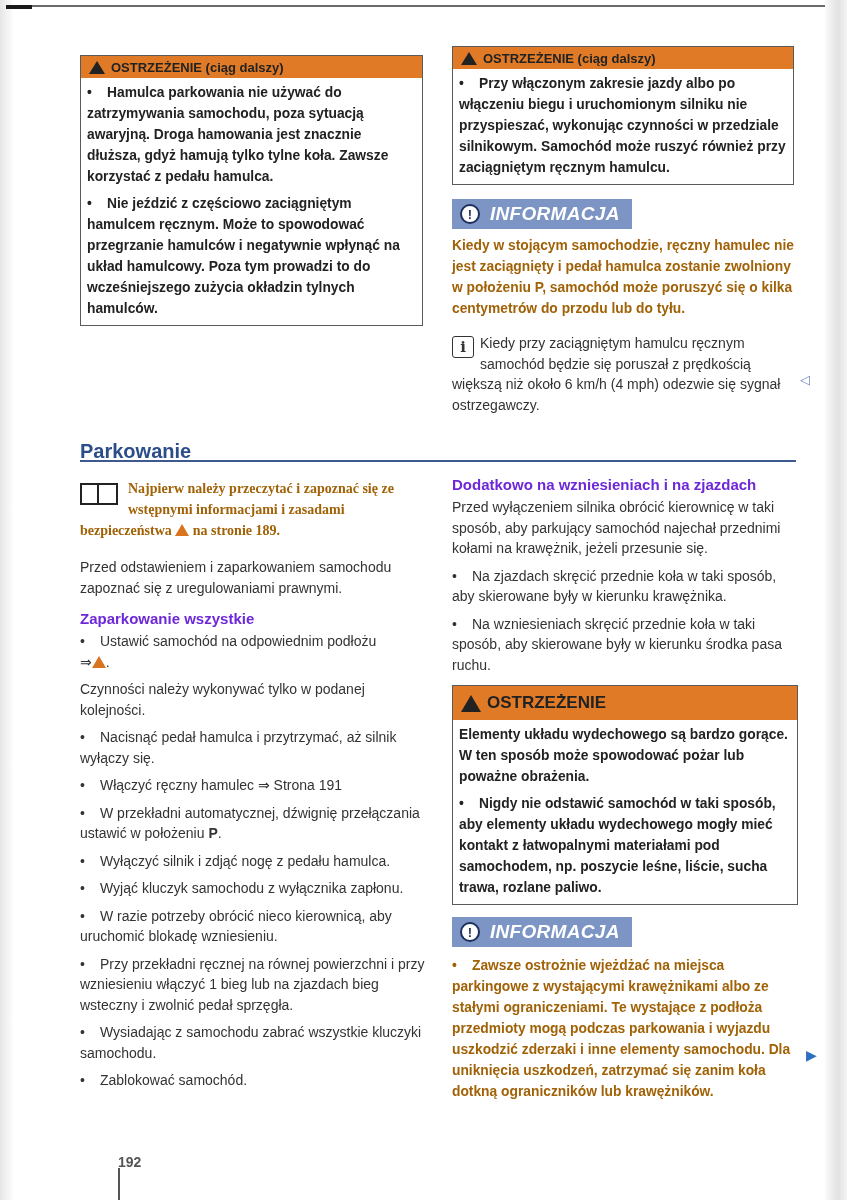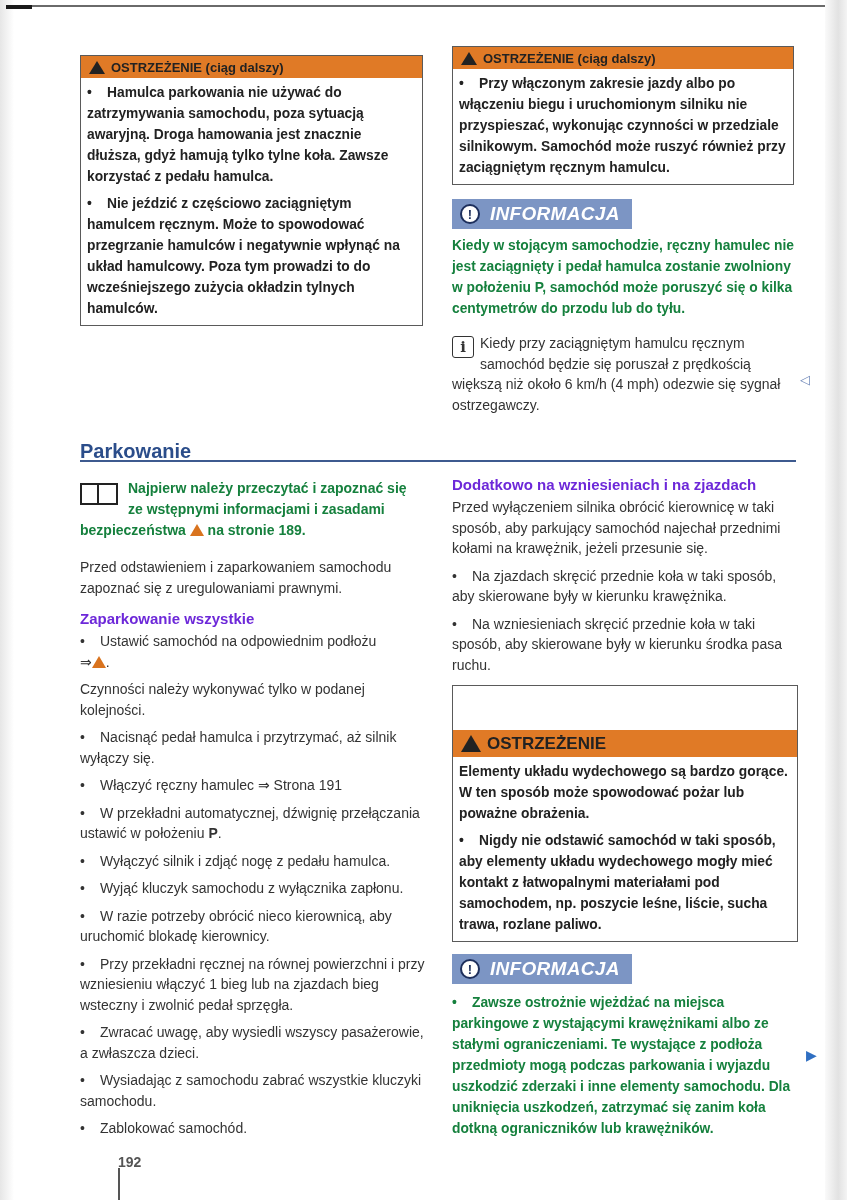--- a/index.html
+++ b/index.html
@@ -14,40 +14,40 @@
     background: linear-gradient(to right, #fafafa, #e2e2e2 60%, #f4f4f4); }
 
   .col { position: absolute; width: 345px; }
   .col-left { left: 80px; }
   .col-right { left: 452px; }
 
   
   .warn { border: 1.5px solid #5a5a5a; background: #fff; }
   .warn-head { background: #e07a26; color: #222; font-weight: bold; padding: 2px 8px;
     display: flex; align-items: center; gap: 6px; font-size: 13px; height: 22px; }
-  .warn-head.big { font-size: 17px; height: 27px; margin-top: 44px; }
+  .warn-head.big { font-size: 17px; height: 34px; }
   .warn-body { padding: 4px 6px 6px 6px; font-weight: bold; font-size: 13.8px; line-height: 21px; color: #222; }
   .warn-body p { margin-bottom: 6px; }
   .warn-body p:last-child { margin-bottom: 0; }
 
   .tri { width: 0; height: 0; border-left: 8px solid transparent; border-right: 8px solid transparent;
     border-bottom: 13px solid #222; position: relative; display: inline-block; }
   .tri.big { border-left-width: 10px; border-right-width: 10px; border-bottom-width: 17px; }
   .tri.orange { border-bottom-color: #d9731e; border-left-width: 7px; border-right-width: 7px; border-bottom-width: 12px; vertical-align: -1px; }
 
   .bullet { display: inline-block; width: 20px; text-indent: 0; }
   .bullet::before { content: "•"; }
 
   
   .info-head { display: inline-flex; align-items: center; gap: 10px; background: #7c95c4;
     color: #fff; font-style: italic; font-weight: bold; font-size: 19px; padding: 3px 12px 3px 8px; height: 30px; letter-spacing: 0.3px; }
   .info-circle { width: 20px; height: 20px; border-radius: 50%; border: 2.5px solid #1d2f5c; background: #fff;
     color: #1d2f5c; font-style: normal; font-size: 13px; font-weight: bold; display: flex; align-items: center; justify-content: center; }
 
-  .bold-text { font-weight: bold; font-size: 13.8px; line-height: 21px; color: #15803d; }
+  .bold-text { font-weight: bold; font-size: 13.8px; line-height: 21px; color: #a16207; }
   .reg-text { font-size: 14px; line-height: 20.5px; color: #333; }
   .reg-text p { margin-bottom: 7px; }
 
   .section-title { position: absolute; left: 80px; top: 440px; font-size: 20px; font-weight: bold; color: #2b4d8a; }
   .section-rule { position: absolute; left: 80px; top: 460px; width: 716px; height: 2px; background: #3d5a8f; }
 
   .subhead { font-weight: bold; font-size: 15px; color: #6d28d9; margin-bottom: 4px; }
 
   .book-icon { display: inline-block; width: 38px; height: 24px; position: relative; float: left; margin: 2px 10px 0 0; }
   .book-icon::before, .book-icon::after { content: ""; position: absolute; top: 3px; width: 17px; height: 18px; border: 2px solid #222; }
@@ -107,40 +107,39 @@
     <span class="i-icon">i</span>
     <span>Kiedy przy zaciągniętym hamulcu ręcznym samochód będzie się poruszał z prędkością większą niż około 6 km/h (4 mph) odezwie się sygnał ostrzegawczy.</span>
   </div>
 </div>
 <div class="back-arrow">◁</div>
 
 <div class="section-title">Parkowanie</div>
 <div class="section-rule"></div>
 
 <div class="col col-left" style="top:478px; width:345px;">
-  <div class="bold-text" style="font-size:14px;">
+  <div class="bold-text" style="font-size:14px;font-family:Liberation Serif, serif;">
     <span class="book-icon"></span>
     <span>Najpierw należy przeczytać i zapoznać się ze wstępnymi informacjami i zasadami bezpieczeństwa</span>
     <span class="tri orange"></span>
     <span>na stronie 189.</span>
   </div>
   <div class="reg-text" style="margin-top:16px;">Przed odstawieniem i zaparkowaniem samochodu zapoznać się z uregulowaniami prawnymi.</div>
 
   <div class="subhead" style="margin-top:12px;">Zaparkowanie wszystkie</div>
   <div class="reg-text">
     <p><span class="bullet"></span><span>Ustawić samochód na odpowiednim podłożu</span><br><span>⇒</span><span class="tri orange"></span>.</p>
     <p>Czynności należy wykonywać tylko w podanej kolejności.</p>
     <p><span class="bullet"></span><span>Nacisnąć pedał hamulca i przytrzymać, aż silnik wyłączy się.</span></p>
     <p><span class="bullet"></span><span>Włączyć ręczny hamulec</span> <span>⇒ Strona 191</span></p>
     <p><span class="bullet"></span><span>W przekładni automatycznej, dźwignię przełączania ustawić w położeniu</span> <b>P</b>.</p>
     <p><span class="bullet"></span><span>Wyłączyć silnik i zdjąć nogę z pedału hamulca.</span></p>
     <p><span class="bullet"></span><span>Wyjąć kluczyk samochodu z wyłącznika zapłonu.</span></p>
-    <p><span class="bullet"></span><span>W razie potrzeby obrócić nieco kierownicą, aby uruchomić blokadę kierownicy.</span></p>
+    <p><span class="bullet"></span><span>W razie potrzeby obrócić nieco kierownicą, aby uruchomić blokadę wzniesieniu.</span></p>
     <p><span class="bullet"></span><span>Przy przekładni ręcznej na równej powierzchni i przy wzniesieniu włączyć 1 bieg lub na zjazdach bieg wsteczny i zwolnić pedał sprzęgła.</span></p>
-    <p><span class="bullet"></span><span>Zwracać uwagę, aby wysiedli wszyscy pasażerowie, a zwłaszcza dzieci.</span></p>
     <p><span class="bullet"></span><span>Wysiadając z samochodu zabrać wszystkie kluczyki samochodu.</span></p>
     <p><span class="bullet"></span><span>Zablokować samochód.</span></p>
   </div>
 </div>
 
 <div class="col col-right" style="top:476px; width:346px;">
   <div class="subhead">Dodatkowo na wzniesieniach i na zjazdach</div>
   <div class="reg-text">
     <p>Przed wyłączeniem silnika obrócić kierownicę w taki sposób, aby parkujący samochód najechał przednimi kołami na krawężnik, jeżeli przesunie się.</p>
     <p><span class="bullet"></span><span>Na zjazdach skręcić przednie koła w taki sposób, aby skierowane były w kierunku krawężnika.</span></p>

